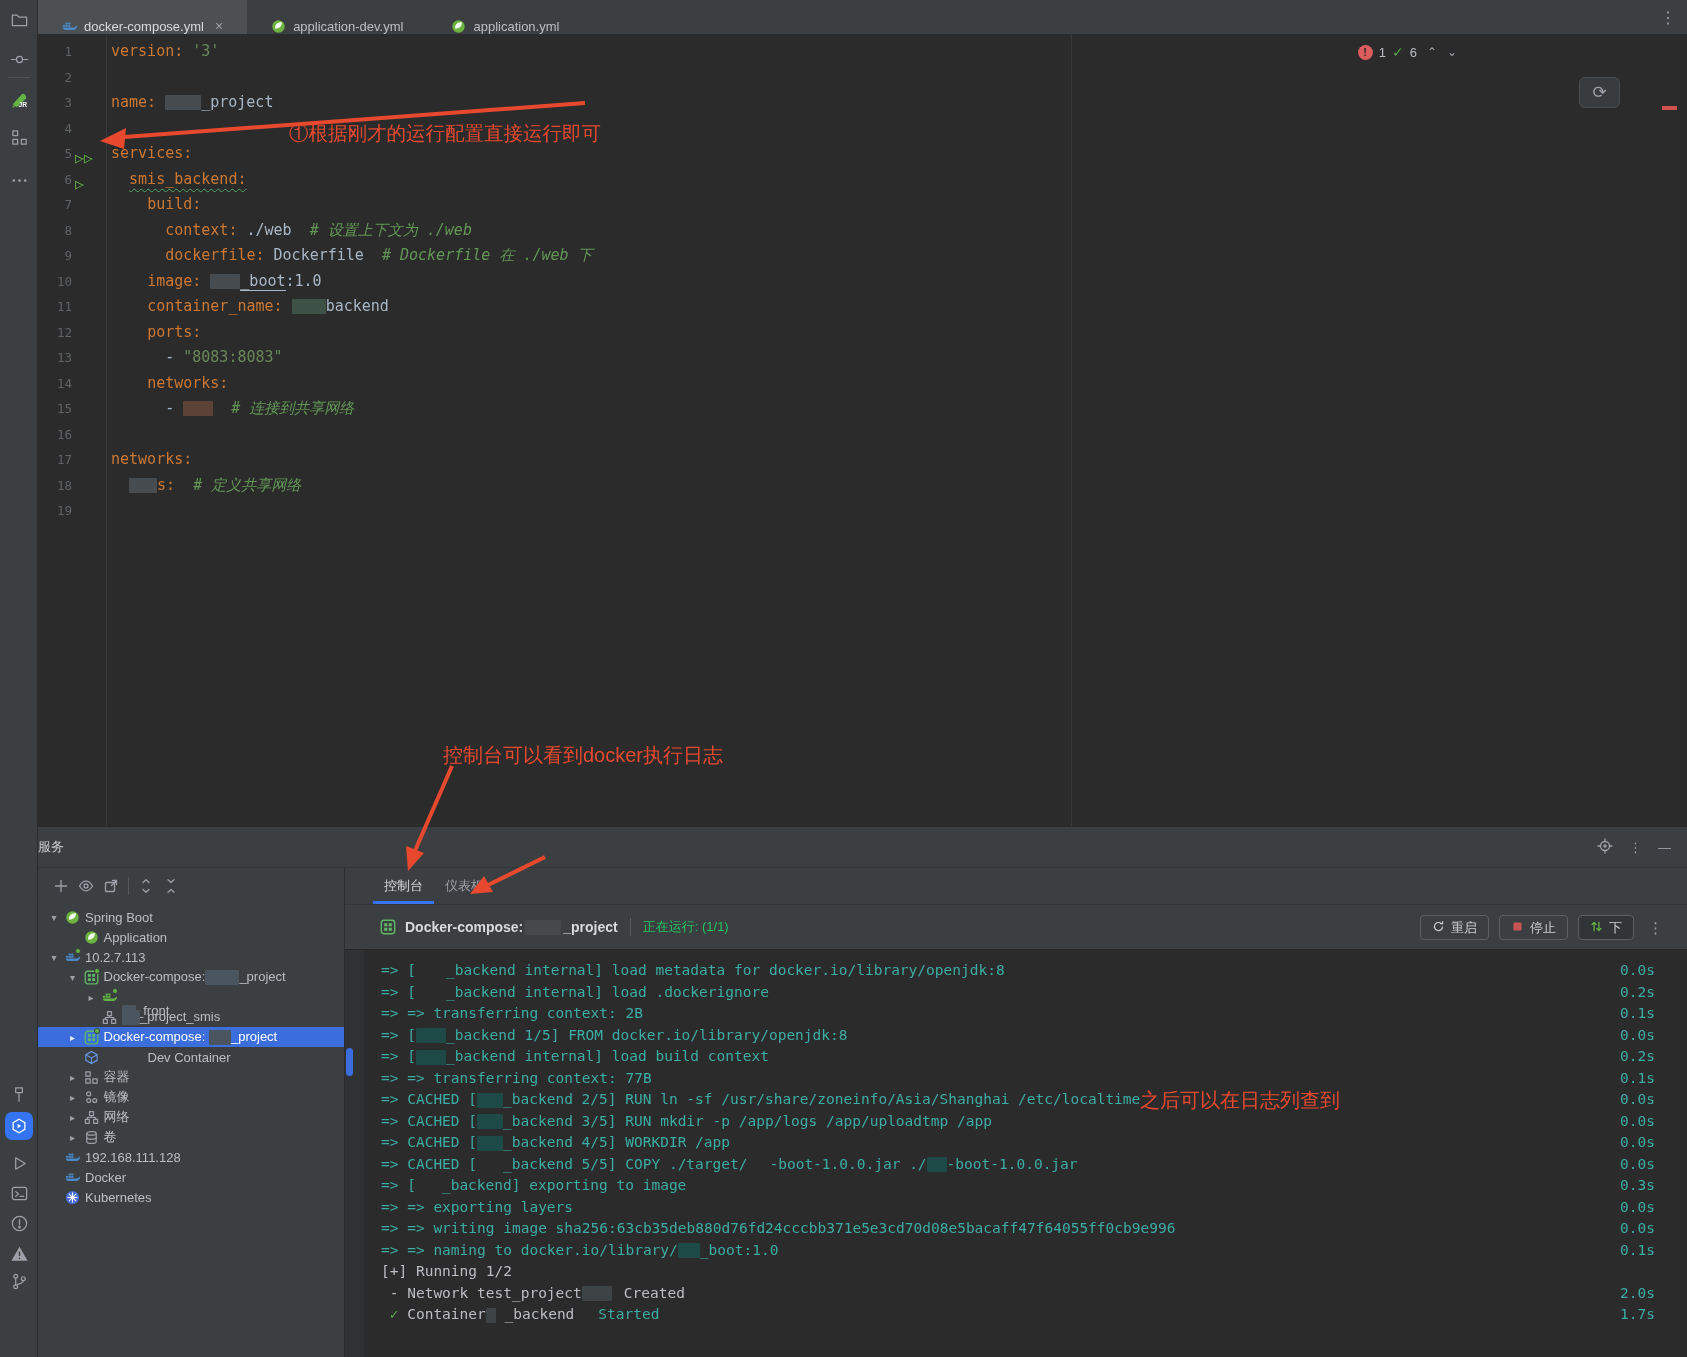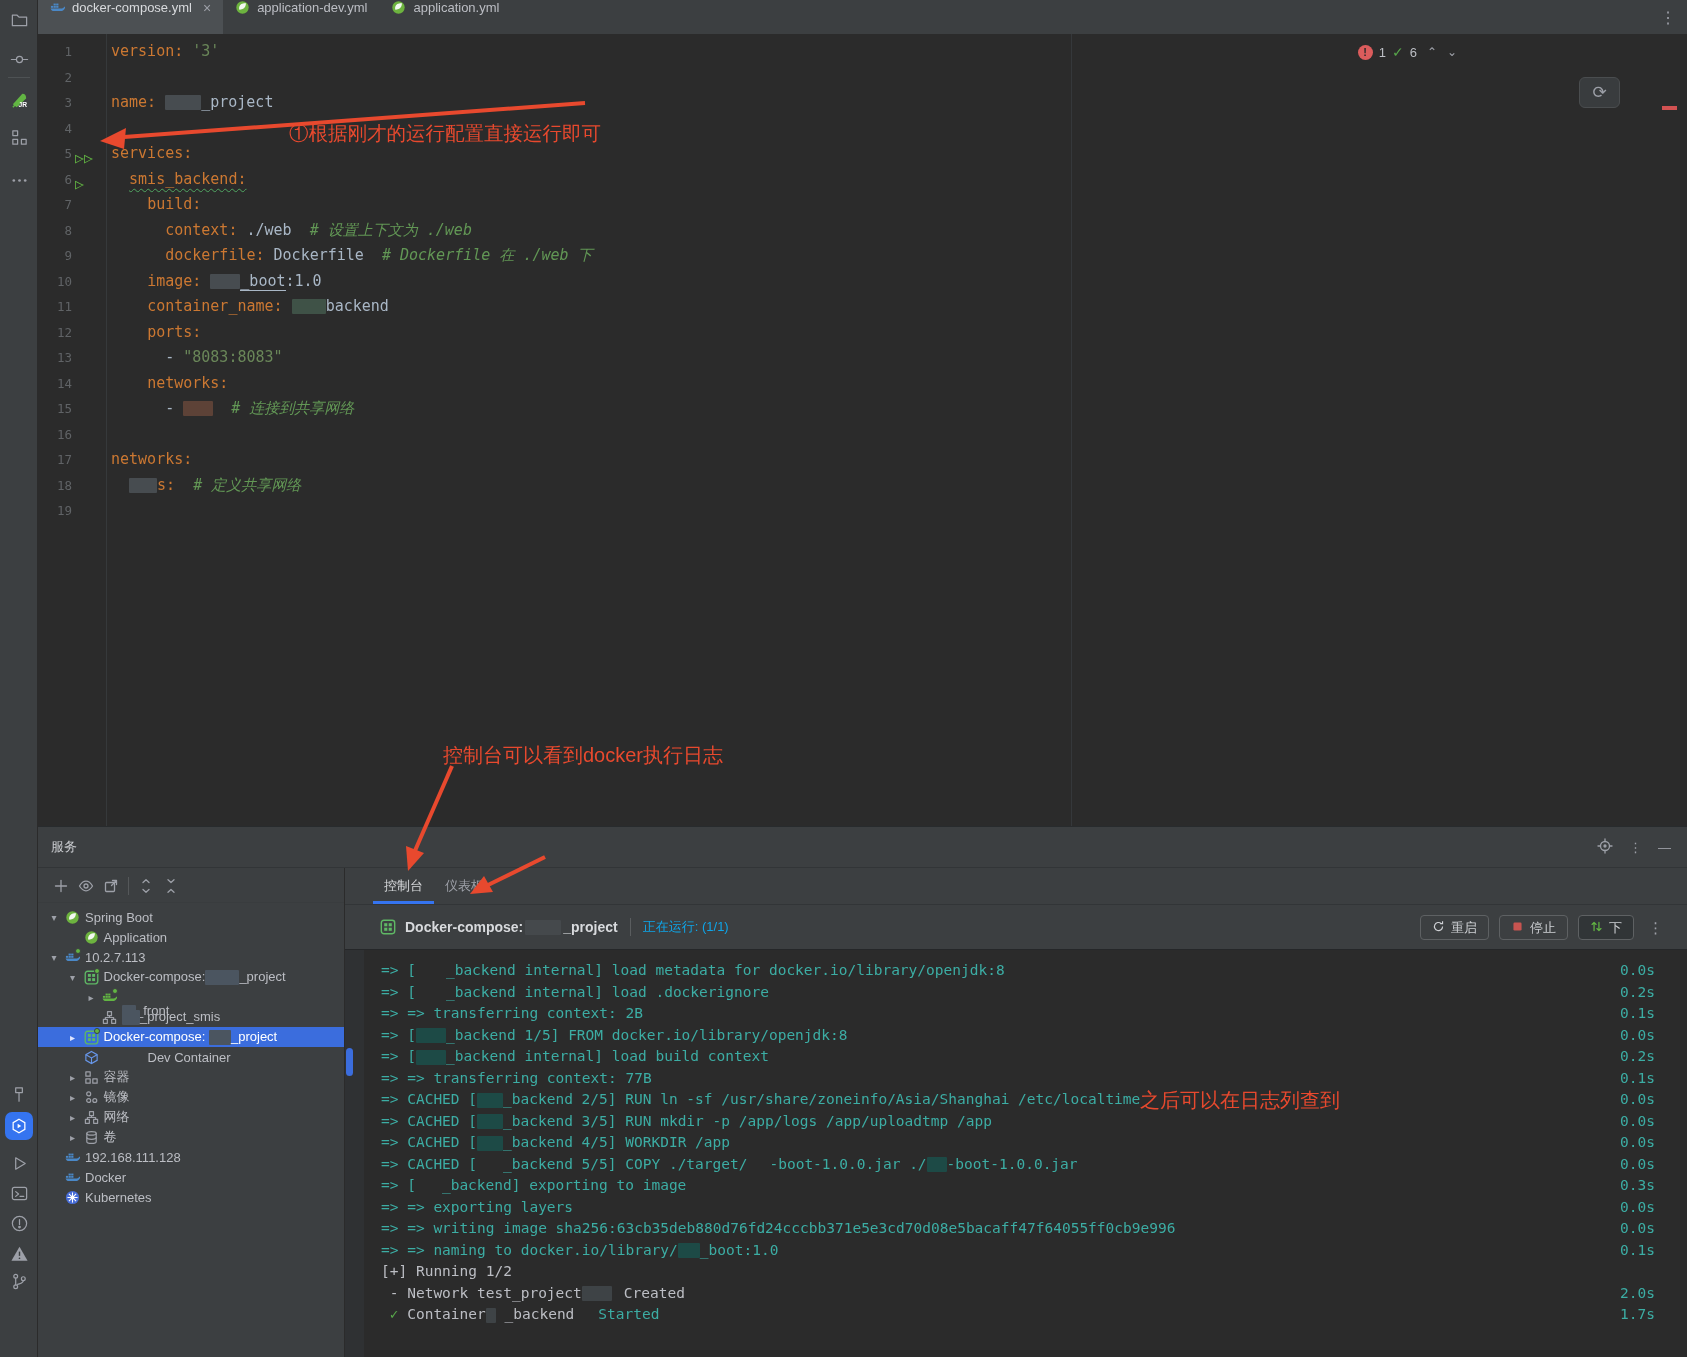--- a/index.html
+++ b/index.html
@@ -13,21 +13,21 @@
   
   .abar{position:absolute;left:0;top:0;width:38px;height:1357px;background:#3c3f41;border-right:1px solid #2b2b2b;}
   .ab-ic{position:absolute;left:7px;width:24px;height:24px;display:flex;align-items:center;justify-content:center;color:#9da0a8;}
   .ab-ic svg{width:19px;height:19px}
   .ab-sel{position:absolute;left:5px;width:28px;height:28px;border-radius:7px;background:var(--accent);display:flex;align-items:center;justify-content:center;}
   .ab-sel svg{width:18px;height:18px}
   .ab-div{position:absolute;left:8px;width:22px;height:1px;background:#4e5254;}
   
   .tabbar{position:absolute;left:38px;top:0;right:0;height:34px;background:#3c3f41;display:flex;align-items:stretch;}
   .tabstrip{display:flex;}
-  .tab{display:flex;align-items:flex-start;gap:7px;padding:0 12px;color:#bcbec4;cursor:default;}
+  .tab{display:flex;align-items:flex-end;gap:7px;padding:0 24px;color:#bcbec4;cursor:default;}
   .tab.active{background:#4c5053;color:#d8dadd;}
   .tab .ticon{width:15px;height:15px;display:inline-flex}
   .tab .ticon svg{width:15px;height:15px}
   .tab .tclose{color:#9da0a8;font-size:14px;margin-left:4px;}
   .tab-more{position:absolute;right:10px;top:8px;color:#9da0a8;font-size:16px;letter-spacing:1px;}
   
   .editor{position:absolute;left:38px;top:34px;right:0;height:792px;background:#2b2b2b;overflow:hidden;}
   .guide{position:absolute;left:1033px;top:0;bottom:0;width:1px;background:#35383b;}
   .codelines{position:absolute;left:0;top:5px;right:20px;font-family:"DejaVu Sans Mono",monospace;font-size:15px;line-height:25.5px;white-space:pre;}
   .cl{position:relative;height:25.5px;}
@@ -41,21 +41,21 @@
   .rd{display:inline-block;height:15px;border-radius:1px;vertical-align:middle;}
   .rd-e{background:#474c50}.rd-g{background:#3f5247}.rd-r{background:#5d4237}
   .inspection{position:absolute;right:230px;top:10px;display:flex;align-items:center;gap:6px;color:#bcbec4;font-size:13px;}
   .insp-err{display:inline-flex;width:15px;height:15px;border-radius:50%;background:var(--err);color:#2b2b2b;font-weight:bold;align-items:center;justify-content:center;font-size:11px;}
   .insp-ok{color:var(--ok);font-size:14px;}
   .insp-ch{color:#9da0a8;font-size:12px;margin-left:4px;}
   .refresh-btn{position:absolute;right:67px;top:43px;width:41px;height:31px;border-radius:6px;background:#393c3e;border:1px solid #4a4d4f;color:#9da0a8;font-size:17px;display:flex;align-items:center;justify-content:center;}
   .err-stripe{position:absolute;right:10px;top:72px;width:15px;height:4px;background:#d25252;}
   
   .twheader{position:absolute;left:38px;top:826px;right:0;height:42px;background:#3c3f41;border-top:1px solid #282b2d;border-bottom:1px solid #323537;display:flex;align-items:center;}
-  .twtitle{margin-left:13px;color:#c9cbcf;}
+  .twtitle{color:#c9cbcf;}
   .twright{position:absolute;right:16px;top:0;height:100%;display:flex;align-items:center;gap:16px;color:#9da0a8;}
   .twright svg{width:16px;height:16px}
   
   .services{position:absolute;left:38px;top:868px;width:307px;bottom:0;background:#3c3f41;border-right:1px solid #2b2b2b;overflow:hidden;}
   .stoolbar{position:relative;height:35px;border-bottom:1px solid #393c3e;}
   .stb{position:absolute;top:9px;width:18px;height:18px;color:#9da0a8;display:flex;align-items:center;justify-content:center;}
   .stb svg{width:16px;height:16px}
   .stb-div{position:absolute;top:9px;width:1px;height:18px;background:#55585a;}
   .tree{position:relative;padding-top:4px;}
   .trow{position:relative;height:20px;display:flex;align-items:center;color:#bcbec4;white-space:pre;}
@@ -72,21 +72,21 @@
   .ctab{position:relative;padding:0 11px;display:flex;align-items:center;color:#9da0a8;}
   .ctab.active{color:#d8dadd;font-family:Liberation Mono, monospace;}
   .ctab.active::after{content:"";position:absolute;left:0;right:0;bottom:0;height:3px;background:var(--accent);}
   .runheader{position:relative;height:45px;background:#3c3f41;border-bottom:1px solid #252729;display:flex;align-items:center;}
   .rh-ic{position:relative;width:16px;height:16px;margin-left:35px;}
   .rh-ic svg{width:16px;height:16px}
   .rh-title{margin-left:9px;font-weight:bold;color:#d8dadd;font-size:14px;}
   .rh-suffix{font-weight:bold;color:#d8dadd;font-size:14px;}
   .rd-c{background:#45494c;margin:0 2px;}
   .rh-sep{width:1px;height:18px;background:#5a5d5f;margin:0 12px;}
-  .rh-status{color:#0ea5e9;}
+  .rh-status{color:#22c55e;}
   .rh-btns{position:absolute;right:24px;top:10px;display:flex;gap:10px;align-items:center;}
   .cbtn{display:flex;align-items:center;gap:6px;height:25px;padding:0 11px;border:1px solid #5e6163;border-radius:4px;color:#cfd1d5;background:transparent;font-size:13px;font-family:"Liberation Sans",sans-serif;}
   .cbtn.down{background:#313537;}
   .cbtn svg{width:13px;height:13px}
   .rh-more{color:#9da0a8;font-size:15px;margin-left:4px;}
   .logarea{position:absolute;left:0;top:82px;right:0;bottom:0;background:#2b2b2b;}
   .loggutter{position:absolute;left:0;top:0;bottom:0;width:19px;background:#2f3133;}
   .logthumb{position:absolute;left:1px;top:98px;width:7px;height:28px;border-radius:4px;background:var(--selection);}
   .loglines{position:absolute;left:36px;top:10px;right:0;font-family:"DejaVu Sans Mono",monospace;font-size:14.5px;line-height:21.5px;white-space:pre;}
   .ll{height:21.5px;position:relative;}

